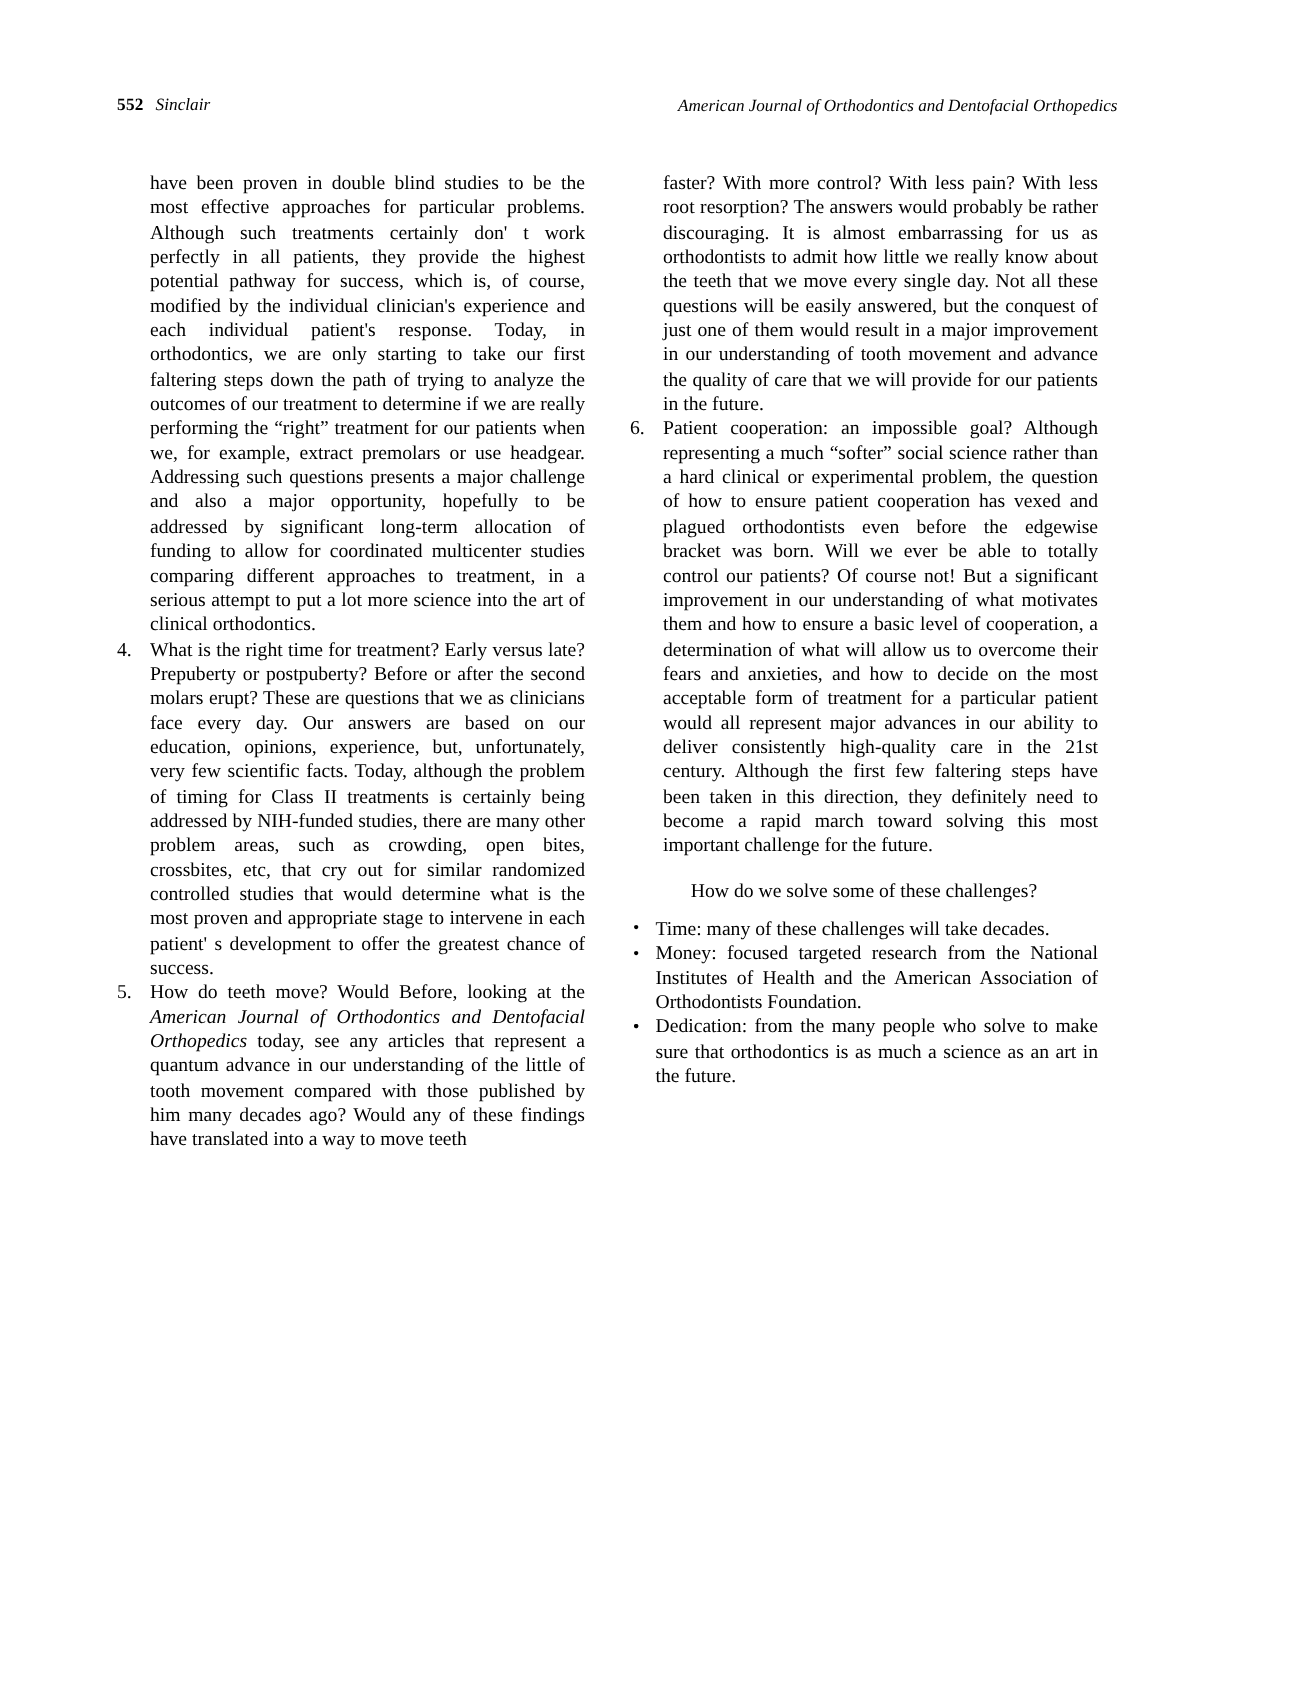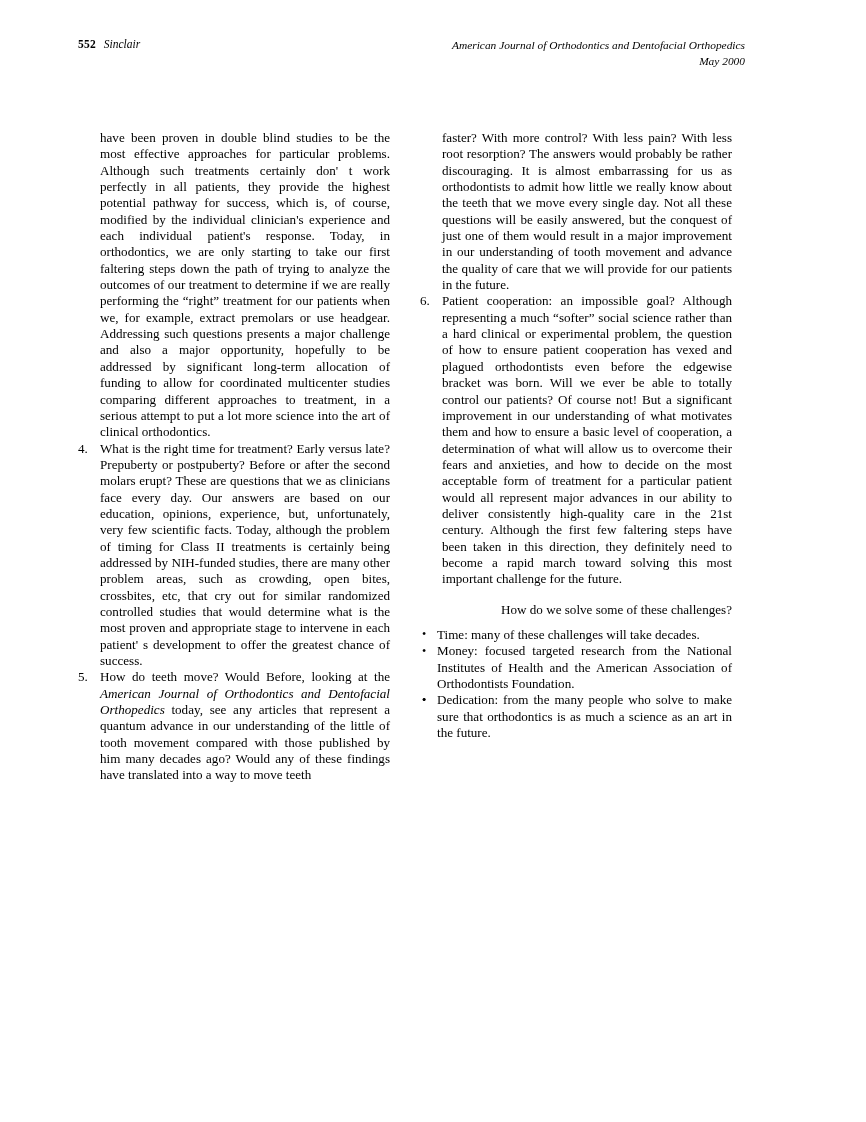--- a/index.html
+++ b/index.html
@@ -13,21 +13,21 @@
     position: relative;
     font-family: "Liberation Serif", serif;
     color: #000000;
     overflow: hidden;
   }
 
   
   .running-head {
     position: absolute;
     left: 78px;
-    top: 38px;
+    top: 64px;
     width: 667px;
     height: 40px;
   }
   .rh-left {
     position: absolute;
     left: 0;
     top: 0;
     font-size: 11.5px;
     white-space: nowrap;
   }
@@ -53,21 +53,21 @@
 
   
   .columns {
     position: absolute;
     left: 78px;
     top: 114px;
     width: 667px;
   }
   .col {
     position: absolute;
-    top: 16px;
+    top: 0;
     width: 312px;
   }
   .col-left  { left: 0px; }
   .col-right { left: 342px; }
 
   p.para, li.item, li.bullet, p.lead {
     margin: 0;
     padding: 0;
     font-size: 13.1px;
     line-height: 16.35px;
@@ -115,37 +115,36 @@
     position: absolute;
     left: 2px;
     top: -0.5px;
     font-size: 12px;
     line-height: 16.35px;
   }
 
   .spacer-lead  { height: 14px; }
   .spacer-list  { height: 9px; }
 
-  p.lead { text-align: right; }
+  p.lead { text-align: center; }
 
   em.title {
     font-style: italic;
   }
 </style>
 </head>
 <body>
 
 <div class="running-head">
   <div class="rh-left">
     <span class="rh-page">552</span>
     <span class="rh-author">Sinclair</span>
   </div>
   <div class="rh-right">
     <div>American Journal of Orthodontics and Dentofacial Orthopedics</div>
-    <div>May 2000</div>
   </div>
 </div>
 
 <div class="columns">
 
   <div class="col col-left">
 
     <p class="para para-cont">have been proven in double blind studies to be the most effective approaches for particular problems. Although such treatments certainly don' t work perfectly in all patients, they provide the highest potential pathway for success, which is, of course, modified by the individual clinician's experience and each individual patient's response. Today, in orthodontics, we are only starting to take our first faltering steps down the path of trying to analyze the outcomes of our treatment to determine if we are really performing the “right” treatment for our patients when we, for example, extract premolars or use headgear. Addressing such questions presents a major challenge and also a major opportunity, hopefully to be addressed by significant long-term allocation of funding to allow for coordinated multicenter studies comparing different approaches to treatment, in a serious attempt to put a lot more science into the art of clinical orthodontics.</p>
 
     <ol class="numlist">

